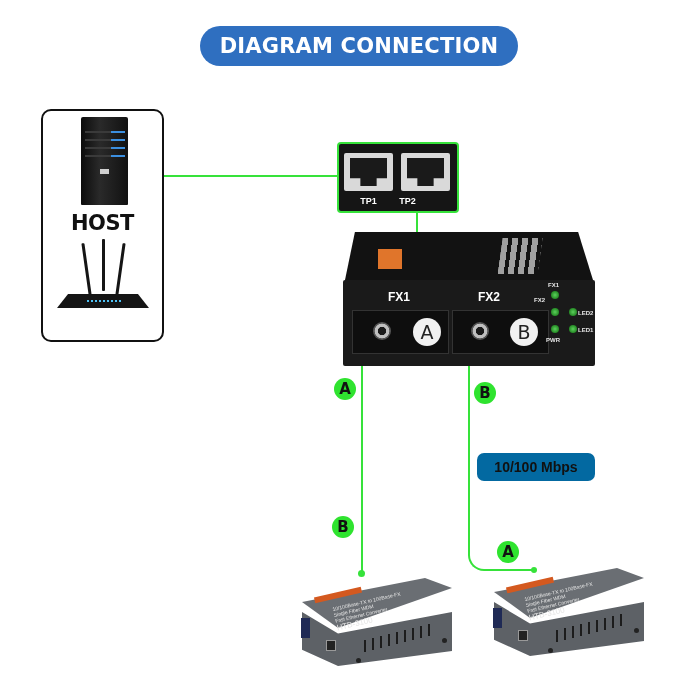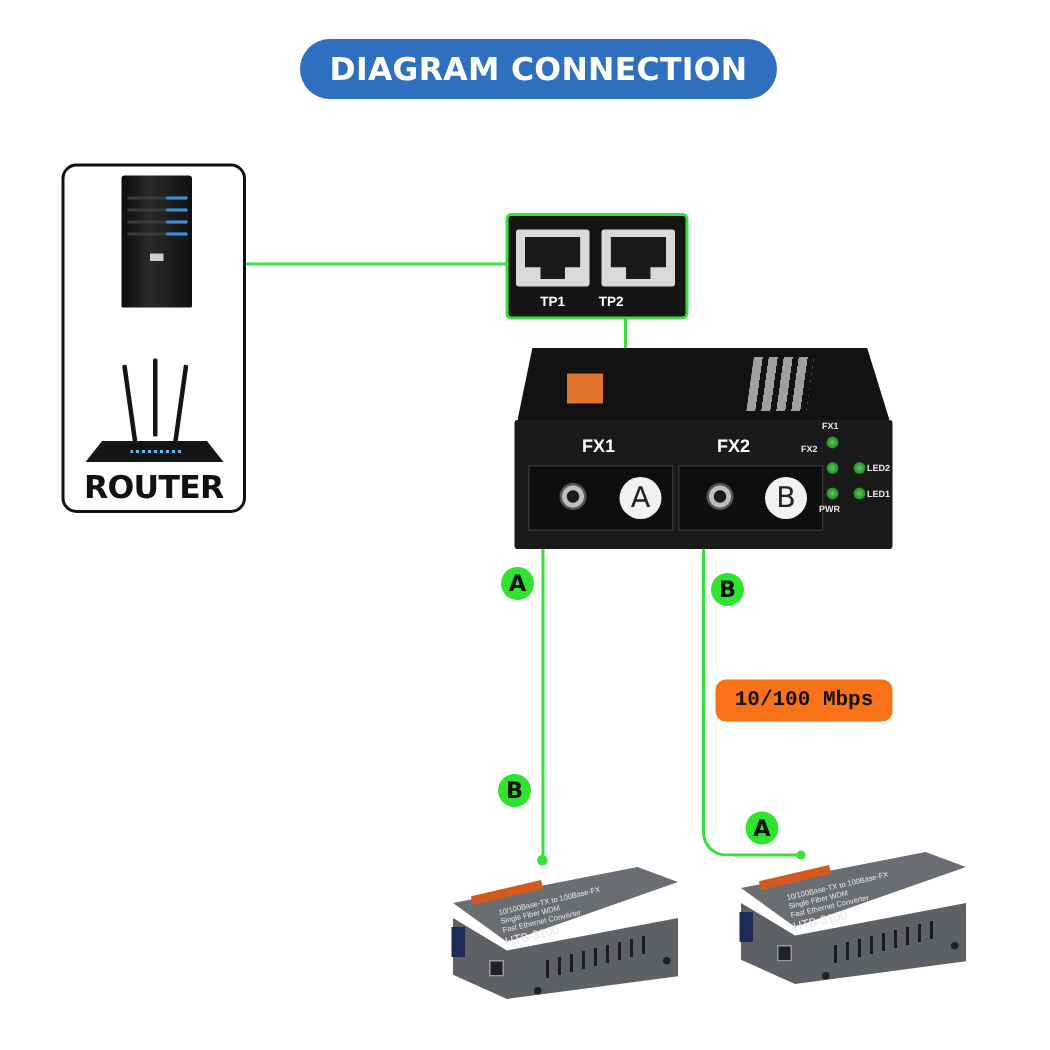--- a/index.html
+++ b/index.html
@@ -47,21 +47,21 @@
   .ferrule { width: 18px; height: 18px; border-radius: 50%; background: radial-gradient(circle,#1a1a1a 0 30%,#bfbfbf 35% 55%,#555 60% 100%); }
   .port-letter { width: 28px; height: 28px; border-radius: 50%; background: #f1f1f1; color: #222; font-size: 19px; display: flex; align-items: center; justify-content: center; font-family: "DejaVu Sans", sans-serif; }
   .led { width: 8px; height: 8px; border-radius: 50%; background: radial-gradient(circle,#5cd05c,#0d6b0d); }
   .led-text { color: #e6e6e6; font-size: 6px; font-weight: bold; font-family: "Liberation Sans", sans-serif; }
 
   
   .wire { background: #36e23a; }
 
   
   .green-badge { width: 22px; height: 22px; border-radius: 50%; background: #2fe32f; color: #111; font-weight: bold; font-size: 15px; display: flex; align-items: center; justify-content: center; font-family: "DejaVu Sans", sans-serif; }
-  .speed-badge { left: 477px; top: 453px; width: 118px; height: 28px; border-radius: 7px; background: #f97316; color: #111; font-weight: bold; font-size: 14px; display: flex; align-items: center; justify-content: center; font-family: Liberation Mono, monospace; }
+  .speed-badge { left: 477px; top: 453px; width: 118px; height: 28px; border-radius: 7px; background: #0369a1; color: #111; font-weight: bold; font-size: 14px; display: flex; align-items: center; justify-content: center; font-family: Liberation Sans, sans-serif; }
 
   
   .mini { width: 160px; height: 90px; }
   .mini-top { position: absolute; left: 6px; top: 0; width: 150px; height: 50px; background: #6a6e73; clip-path: polygon(0 48%,82% 0,100% 20%,24% 100%); }
   .mini-strip { position: absolute; left: 18px; top: 14px; width: 48px; height: 6px; background: #d4591f; transform: rotate(-13deg); }
   .mini-text { position: absolute; left: 38px; top: 20px; color: #e5e5e5; font-size: 5px; transform: rotate(-13deg); line-height: 6px; font-family: "Liberation Sans", sans-serif; white-space: nowrap; }
   .mini-front { position: absolute; left: 6px; top: 34px; width: 150px; height: 54px; background: #5d6166; clip-path: polygon(0 0,24% 40%,100% 0,100% 72%,24% 100%,0 70%); }
   .mini-vent { position: absolute; width: 2px; height: 12px; background: #1c1c1c; }
   .mini-fiber { position: absolute; left: 5px; top: 40px; width: 9px; height: 20px; background: #1f2a55; }
   .mini-rj { position: absolute; left: 30px; top: 62px; width: 8px; height: 9px; background: #222; border: 1px solid #999; }
@@ -77,26 +77,26 @@
     <div class="slot" style="top:14px"></div>
     <div class="slot" style="top:22px"></div>
     <div class="slot" style="top:30px"></div>
     <div class="slot" style="top:38px"></div>
     <div class="blue" style="top:14px"></div>
     <div class="blue" style="top:22px"></div>
     <div class="blue" style="top:30px"></div>
     <div class="blue" style="top:38px"></div>
     <div class="badge"></div>
   </div>
+  <div class="abs card-label" style="top:100px;">HOST</div>
   <div class="abs antenna" style="left:42px;top:132px;transform:rotate(-8deg);"></div>
   <div class="abs antenna" style="left:59px;top:128px;"></div>
   <div class="abs antenna" style="left:76px;top:132px;transform:rotate(8deg);"></div>
   <div class="abs router-body"></div>
   <div class="abs router-leds"></div>
-  <div class="abs card-label" style="top:202px;">ROUTER</div>
 </div>
 
 <div class="abs wire" style="left:164px;top:175px;width:174px;height:2px;"></div>
 <div class="abs wire" style="left:416px;top:212px;width:2px;height:22px;"></div>
 <div class="abs wire" style="left:361px;top:340px;width:2px;height:233px;"></div>
 <div class="abs" style="left:358px;top:337px;width:7px;height:7px;border-radius:50%;background:#36e23a;"></div>
 <div class="abs" style="left:358px;top:570px;width:7px;height:7px;border-radius:50%;background:#36e23a;"></div>
 <div class="abs wire" style="left:468px;top:340px;width:2px;height:215px;"></div>
 <div class="abs" style="left:468px;top:552px;width:22px;height:19px;border-left:2px solid #36e23a;border-bottom:2px solid #36e23a;border-bottom-left-radius:16px;box-sizing:border-box;"></div>
 <div class="abs wire" style="left:489px;top:569px;width:46px;height:2px;"></div>

